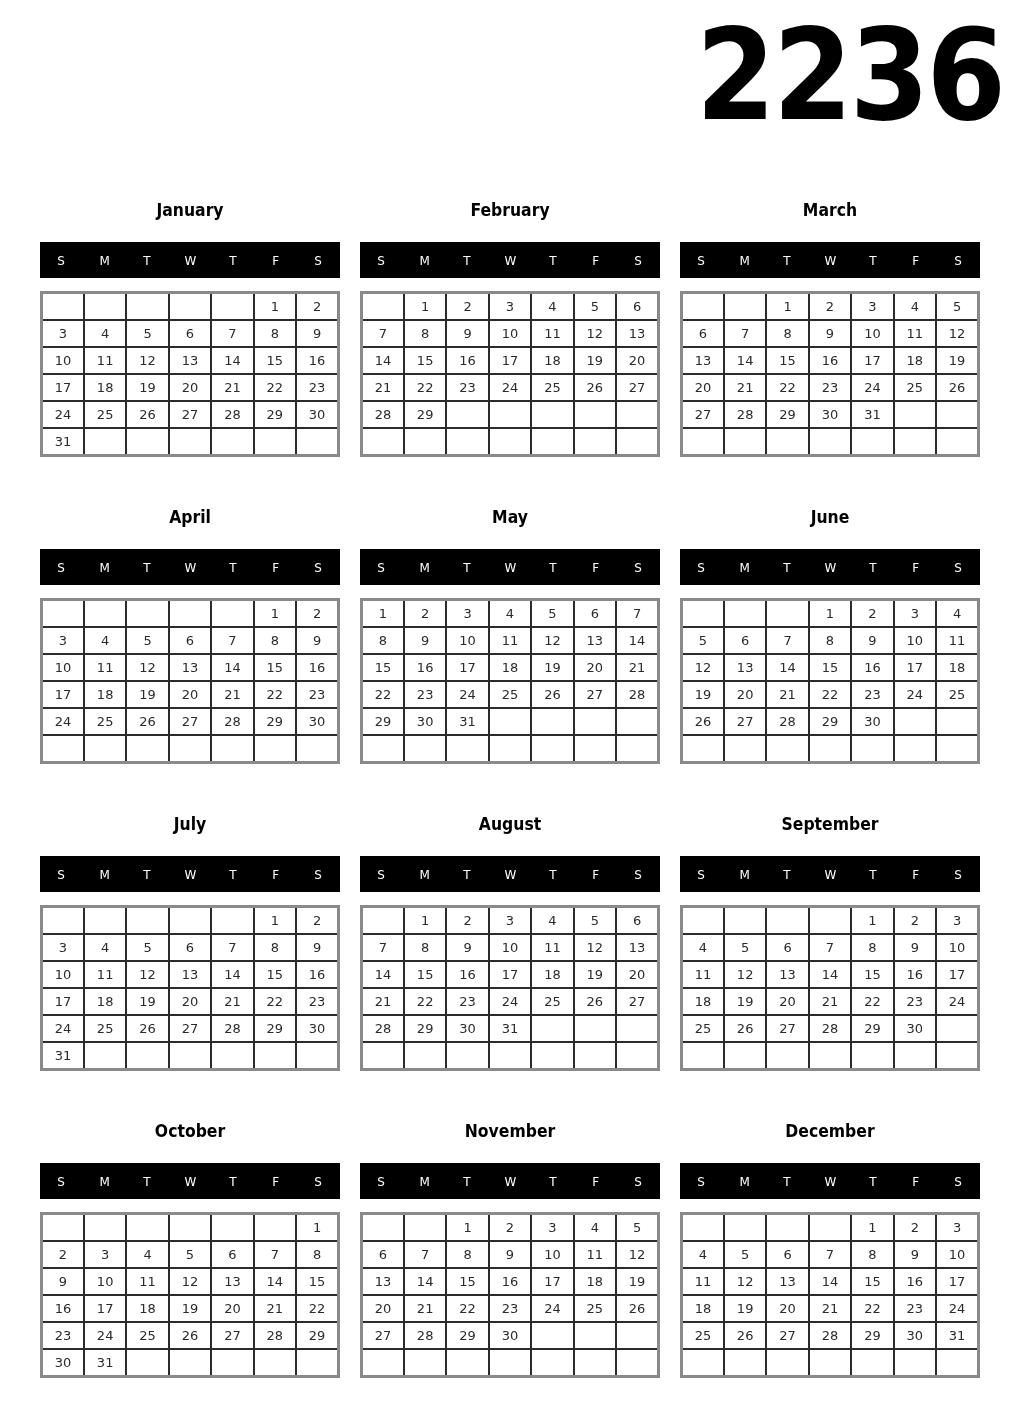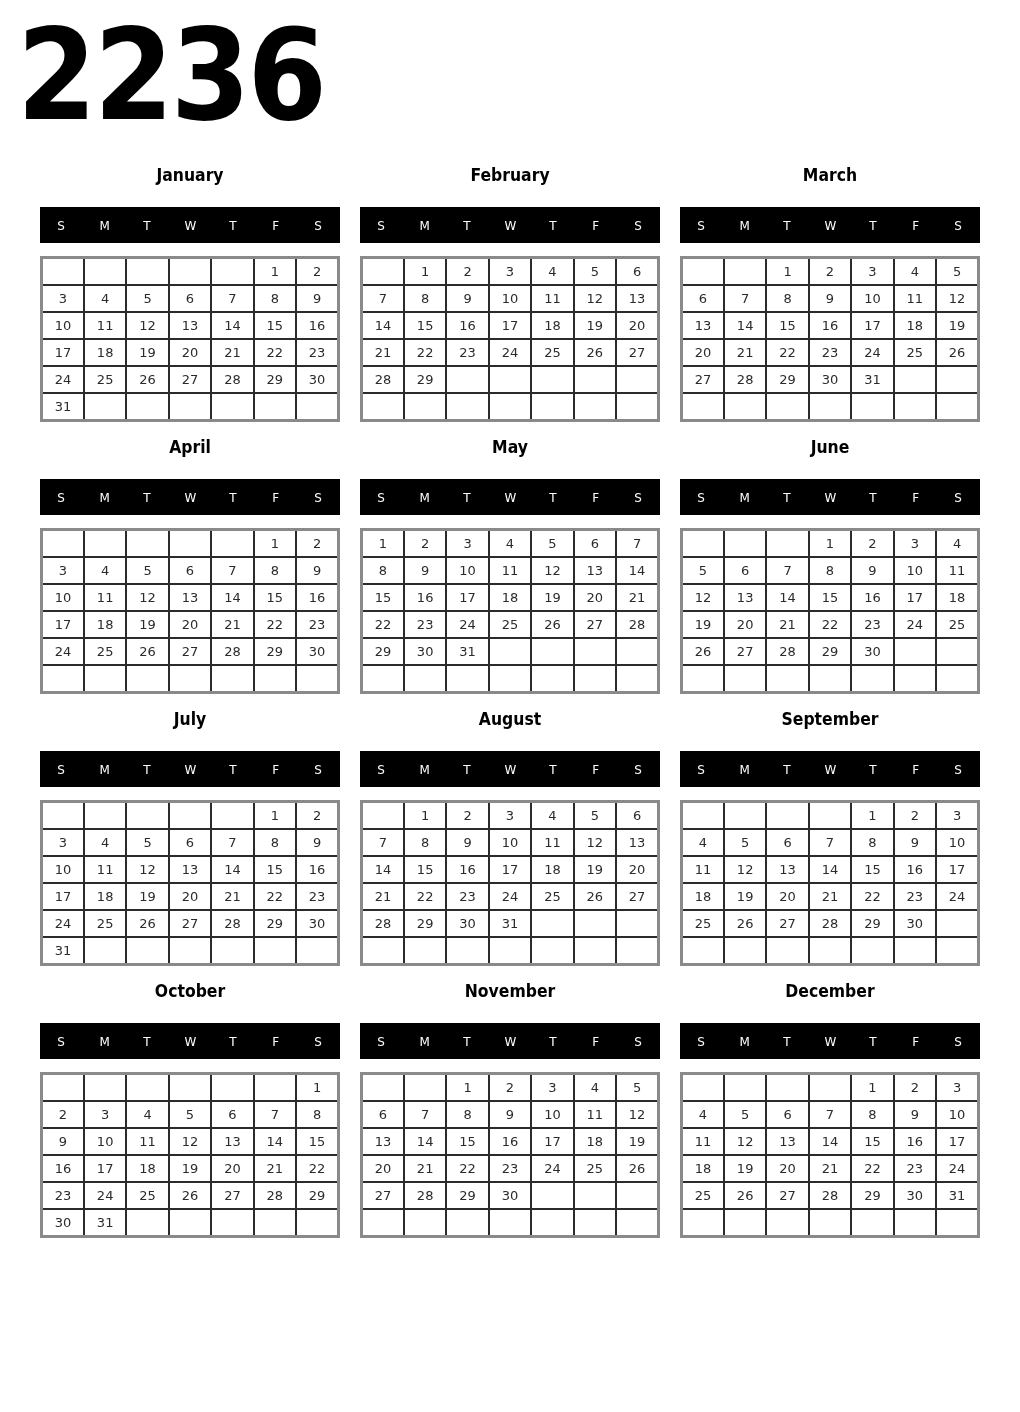--- a/index.html
+++ b/index.html
@@ -12,40 +12,41 @@
     position: relative;
     width: 1020px;
     height: 1412px;
     background: #ffffff;
     overflow: hidden;
   }
   .year-title-wrap {
     height: 150px;
     display: flex;
     align-items: center;
-    justify-content: flex-start;
+    justify-content: flex-end;
   }
   .year-text {
     display: inline-block;
     font-size: 127px;
     font-weight: bold;
     line-height: 1;
     letter-spacing: -3px;
     transform: scaleX(0.90);
     color: #000000;
   }
   .months {
     display: grid;
     grid-template-columns: repeat(3, 300px);
     column-gap: 20px;
     row-gap: 15px;
     padding: 15px 40px 0 40px;
   }
   .month {
     width: 300px;
+    margin-top: 35px;
   }
   .month-name {
     height: 20px;
     line-height: 20px;
     text-align: center;
     font-size: 17px;
     font-weight: bold;
     color: #000000;
     margin-bottom: 22px;
     transform: scaleX(0.92);

